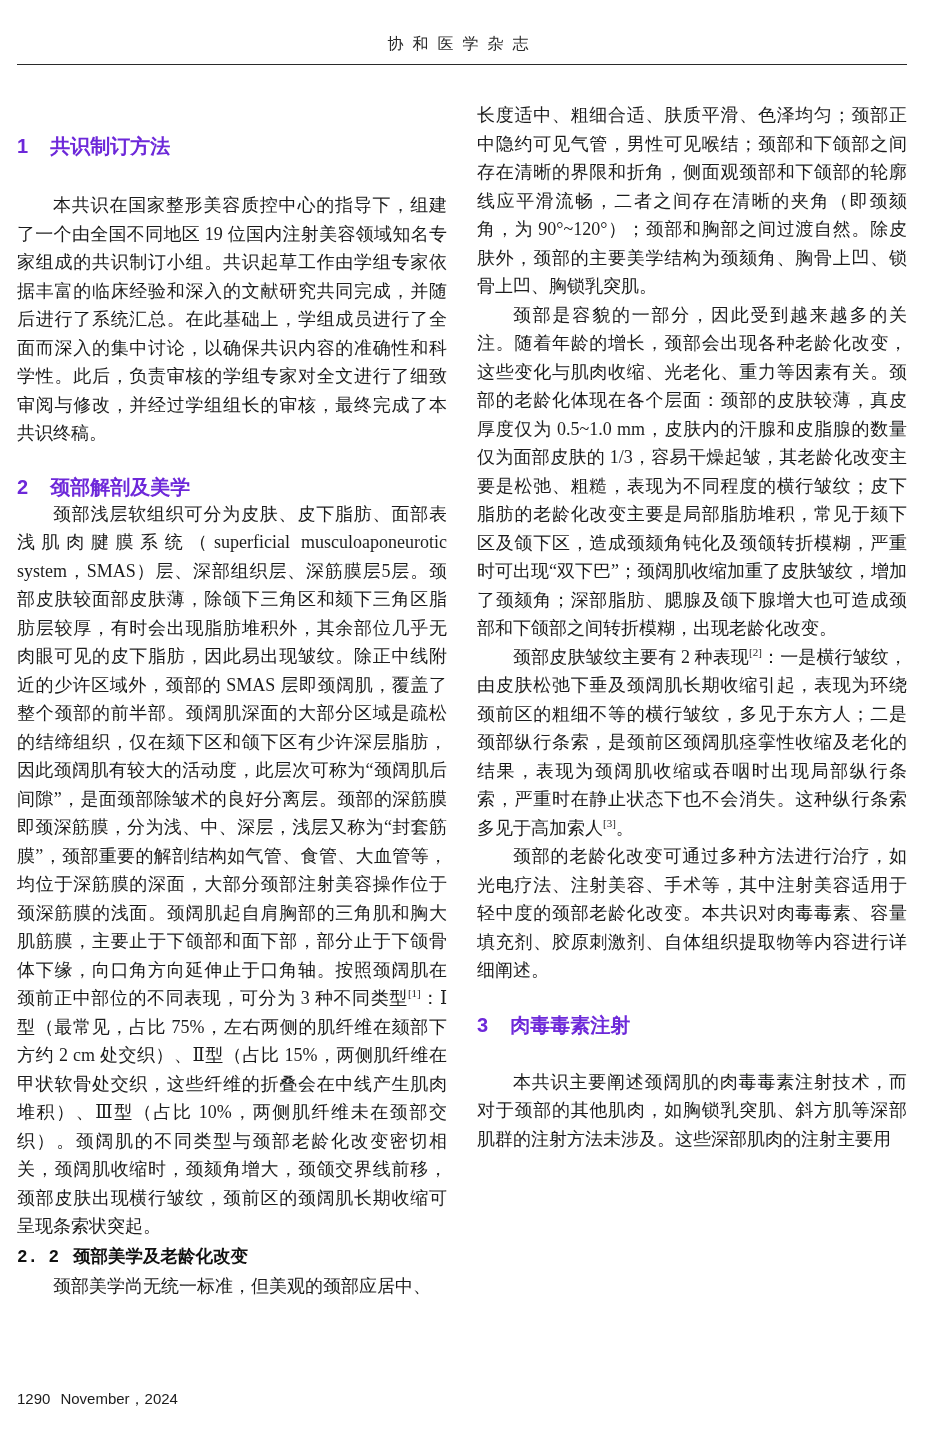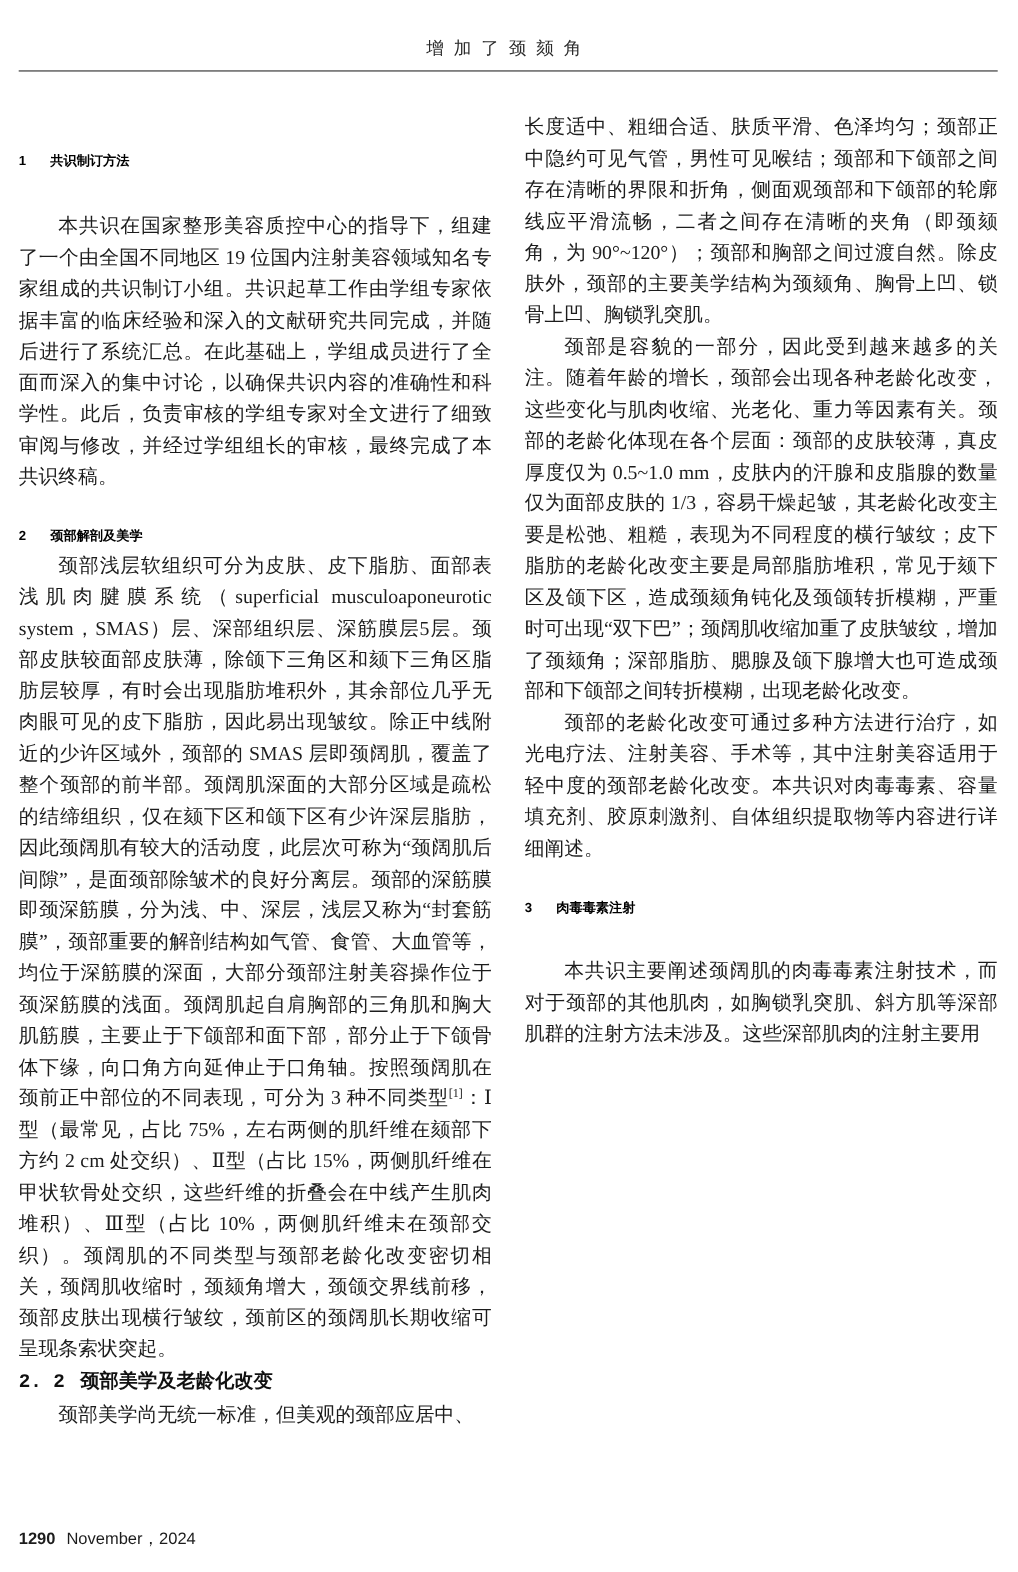--- a/index.html
+++ b/index.html
@@ -50,23 +50,23 @@
   p.body-para {
     margin: 0;
     text-indent: 2em;
   }
   p.no-indent { text-indent: 0; }
   .col-right > p:first-of-type { margin-top: 4px; }
 
   .sec-heading {
     font-family: "Liberation Sans", "DejaVu Sans", sans-serif;
     font-weight: bold;
-    font-size: 12px;
+    font-size: 20px;
     line-height: 26px;
-    color: #000000;
+    color: #6d28d9;
   }
   .sec-heading .num { margin-right: 22px; }
   .sec-1 { margin: 36px 0 32px 0; }
   .sec-2 { margin: 26px 0 0 0; }
   .sec-3 { margin: 27px 0 30px 0; }
 
   .sub-heading {
     font-family: "Liberation Sans", "DejaVu Sans", sans-serif;
     font-weight: bold;
     font-size: 17.5px;
@@ -85,30 +85,30 @@
 
   .footer {
     position: absolute;
     left: 17px;
     top: 1390px;
     font-family: "Liberation Sans", "DejaVu Sans", sans-serif;
     font-size: 15px;
     color: #1c1c1c;
   }
   .footer .page-num {
-    font-weight: bold;
+    font-weight: normal;
     margin-right: 10px;
   }
 </style>
 </head>
 <body>
 
 <div class="page">
 
-  <div class="journal-title">增加了颈颏角</div>
+  <div class="journal-title">协和医学杂志</div>
 
   <div class="header-rule"></div>
 
   <div class="col col-left">
 
     <div class="sec-heading sec-1">
       <span class="num">1</span><span>共识制订方法</span>
     </div>
 
     <p class="body-para">本共识在国家整形美容质控中心的指导下，组建了一个由全国不同地区 19 位国内注射美容领域知名专家组成的共识制订小组。共识起草工作由学组专家依据丰富的临床经验和深入的文献研究共同完成，并随后进行了系统汇总。在此基础上，学组成员进行了全面而深入的集中讨论，以确保共识内容的准确性和科学性。此后，负责审核的学组专家对全文进行了细致审阅与修改，并经过学组组长的审核，最终完成了本共识终稿。</p>
@@ -127,20 +127,21 @@
     <p class="body-para">颈部美学尚无统一标准，但美观的颈部应居中、</p>
 
   </div>
 
   <div class="col col-right">
 
     <p class="body-para no-indent">长度适中、粗细合适、肤质平滑、色泽均匀；颈部正中隐约可见气管，男性可见喉结；颈部和下颌部之间存在清晰的界限和折角，侧面观颈部和下颌部的轮廓线应平滑流畅，二者之间存在清晰的夹角（即颈颏角，为 90°~120°）；颈部和胸部之间过渡自然。除皮肤外，颈部的主要美学结构为颈颏角、胸骨上凹、锁骨上凹、胸锁乳突肌。</p>
 
     <p class="body-para">颈部是容貌的一部分，因此受到越来越多的关注。随着年龄的增长，颈部会出现各种老龄化改变，这些变化与肌肉收缩、光老化、重力等因素有关。颈部的老龄化体现在各个层面：颈部的皮肤较薄，真皮厚度仅为 0.5~1.0 mm，皮肤内的汗腺和皮脂腺的数量仅为面部皮肤的 1/3，容易干燥起皱，其老龄化改变主要是松弛、粗糙，表现为不同程度的横行皱纹；皮下脂肪的老龄化改变主要是局部脂肪堆积，常见于颏下区及颌下区，造成颈颏角钝化及颈颌转折模糊，严重时可出现“双下巴”；颈阔肌收缩加重了皮肤皱纹，增加了颈颏角；深部脂肪、腮腺及颌下腺增大也可造成颈部和下颌部之间转折模糊，出现老龄化改变。</p>
 
+    <p class="body-para">颈部皮肤皱纹主要有 2 种表现<sup>[2]</sup>：一是横行皱纹，由皮肤松弛下垂及颈阔肌长期收缩引起，表现为环绕颈前区的粗细不等的横行皱纹，多见于东方人；二是颈部纵行条索，是颈前区颈阔肌痉挛性收缩及老化的结果，表现为颈阔肌收缩或吞咽时出现局部纵行条索，严重时在静止状态下也不会消失。这种纵行条索多见于高加索人<sup>[3]</sup>。</p>
 
 
     <p class="body-para">颈部的老龄化改变可通过多种方法进行治疗，如光电疗法、注射美容、手术等，其中注射美容适用于轻中度的颈部老龄化改变。本共识对肉毒毒素、容量填充剂、胶原刺激剂、自体组织提取物等内容进行详细阐述。</p>
 
     <div class="sec-heading sec-3">
       <span class="num">3</span><span>肉毒毒素注射</span>
     </div>
 
     <p class="body-para">本共识主要阐述颈阔肌的肉毒毒素注射技术，而对于颈部的其他肌肉，如胸锁乳突肌、斜方肌等深部肌群的注射方法未涉及。这些深部肌肉的注射主要用</p>
 

